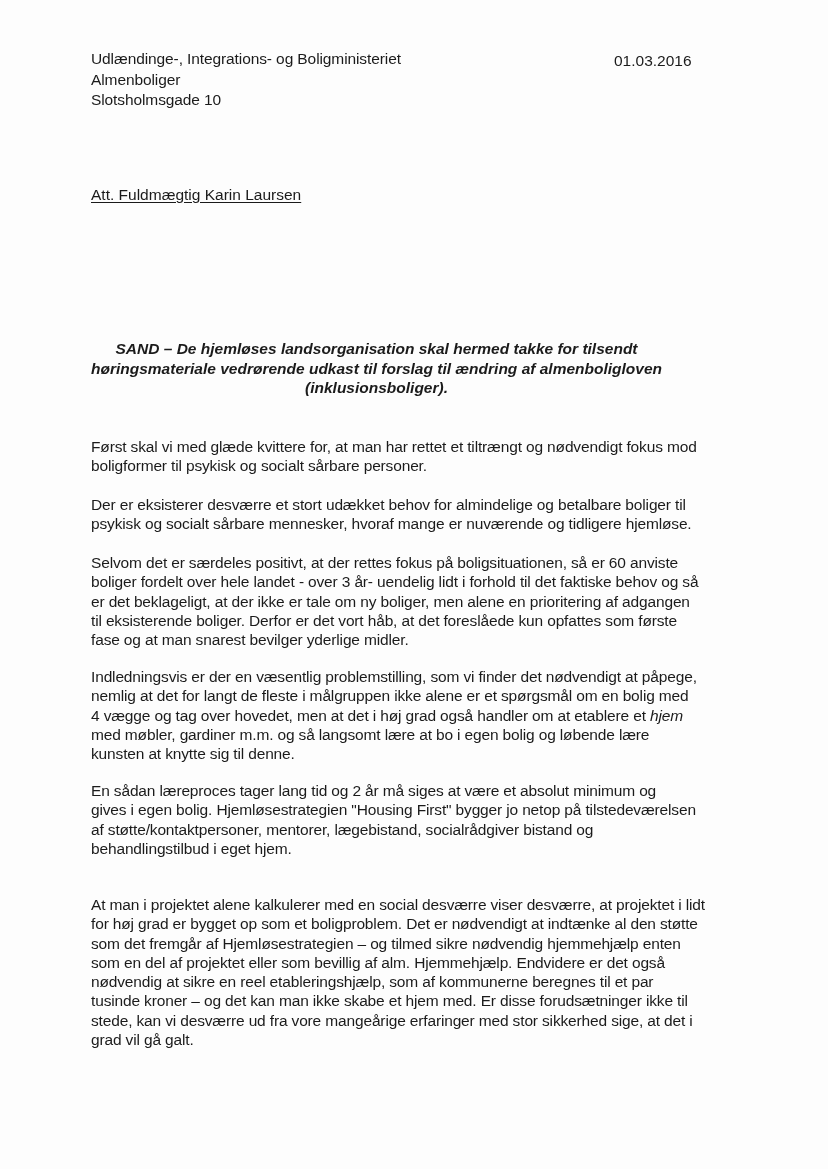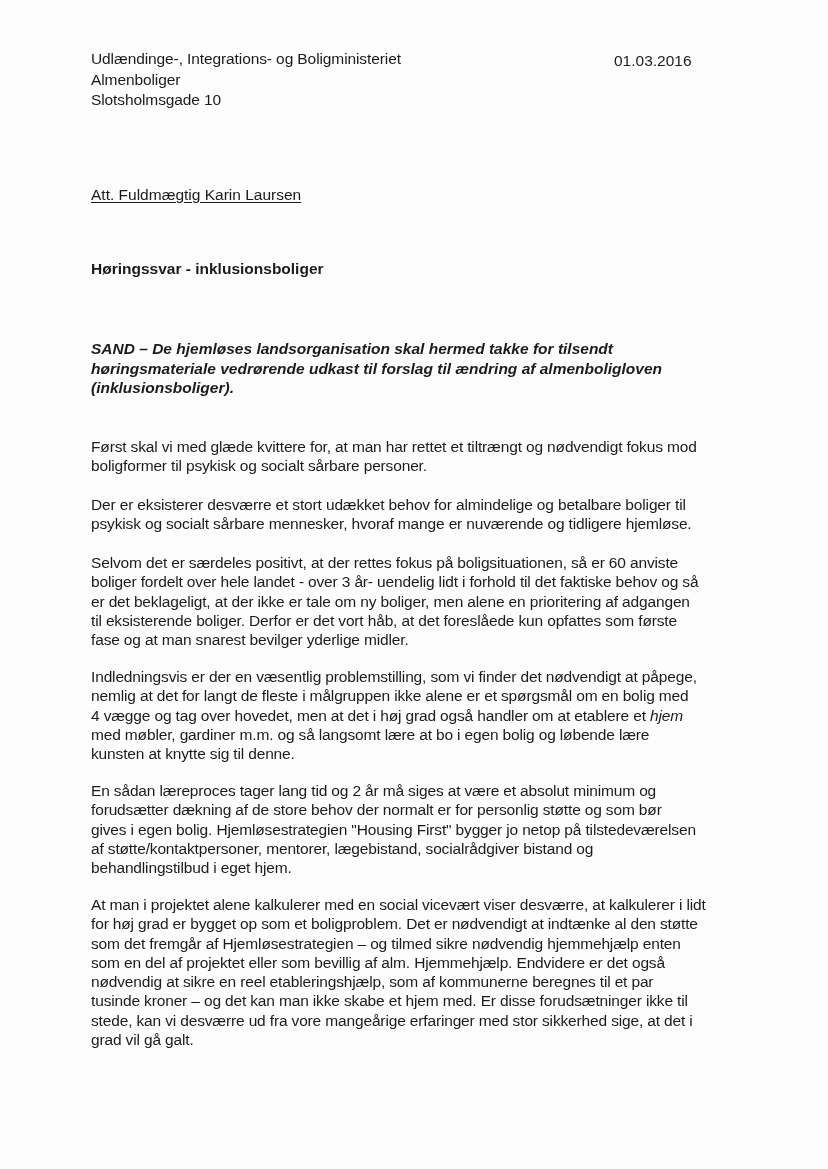--- a/index.html
+++ b/index.html
@@ -57,20 +57,21 @@
     }
     .intro {
       position: absolute;
       left: 75px;
       top: 339px;
       font-size: 15.5px;
       font-weight: bold;
       font-style: italic;
       line-height: 19.5px;
       white-space: nowrap;
+      text-align: center;
     }
     .para {
       position: absolute;
       left: 75px;
       font-size: 15.5px;
       line-height: 19.3px;
       white-space: nowrap;
       letter-spacing: -0.15px;
     }
     .para .line { display: block; }
@@ -84,21 +85,20 @@
   <div class="address">
     <div>Udlændinge-, Integrations- og Boligministeriet</div>
     <div>Almenboliger</div>
     <div>Slotsholmsgade 10</div>
   </div>
 
   <div class="date">01.03.2016</div>
 
   <div class="att">Att. Fuldmægtig Karin Laursen</div>
 
-  <div class="subject">Høringssvar - inklusionsboliger</div>
 
   <div class="intro">
     <span class="line" style="display:block">SAND – De hjemløses landsorganisation skal hermed takke for tilsendt</span>
     <span class="line" style="display:block">høringsmateriale vedrørende udkast til forslag til ændring af almenboligloven</span>
     <span class="line" style="display:block">(inklusionsboliger).</span>
   </div>
 
   <div class="para" style="top:437px">
     <span class="line">Først skal vi med glæde kvittere for, at man har rettet et tiltrængt og nødvendigt fokus mod</span>
     <span class="line">boligformer til psykisk og socialt sårbare personer.</span>
@@ -120,28 +120,27 @@
   <div class="para" style="top:667px">
     <span class="line">Indledningsvis er der en væsentlig problemstilling, som vi finder det nødvendigt at påpege,</span>
     <span class="line">nemlig at det for langt de fleste i målgruppen ikke alene er et spørgsmål om en bolig med</span>
     <span class="line"><span>4 vægge og tag over hovedet, men at det i høj grad også handler om at etablere et </span><span class="em">hjem</span></span>
     <span class="line">med møbler, gardiner m.m. og så langsomt lære at bo i egen bolig og løbende lære</span>
     <span class="line">kunsten at knytte sig til denne.</span>
   </div>
 
   <div class="para" style="top:781px">
     <span class="line">En sådan læreproces tager lang tid og 2 år må siges at være et absolut minimum og</span>
-    <span class="line">forudsætter dækning af de store behov der normalt er for personlig støtte og som bør</span>
     <span class="line">gives i egen bolig. Hjemløsestrategien "Housing First" bygger jo netop på tilstedeværelsen</span>
     <span class="line">af støtte/kontaktpersoner, mentorer, lægebistand, socialrådgiver bistand og</span>
     <span class="line">behandlingstilbud i eget hjem.</span>
   </div>
 
   <div class="para" style="top:895px">
-    <span class="line">At man i projektet alene kalkulerer med en social vicevært viser desværre, at kalkulerer i lidt</span>
+    <span class="line">At man i projektet alene kalkulerer med en social desværre viser desværre, at projektet i lidt</span>
     <span class="line">for høj grad er bygget op som et boligproblem. Det er nødvendigt at indtænke al den støtte</span>
     <span class="line">som det fremgår af Hjemløsestrategien – og tilmed sikre nødvendig hjemmehjælp enten</span>
     <span class="line">som en del af projektet eller som bevillig af alm. Hjemmehjælp. Endvidere er det også</span>
     <span class="line">nødvendig at sikre en reel etableringshjælp, som af kommunerne beregnes til et par</span>
     <span class="line">tusinde kroner – og det kan man ikke skabe et hjem med. Er disse forudsætninger ikke til</span>
     <span class="line">stede, kan vi desværre ud fra vore mangeårige erfaringer med stor sikkerhed sige, at det i</span>
     <span class="line">grad vil gå galt.</span>
   </div>
 
 </div>

